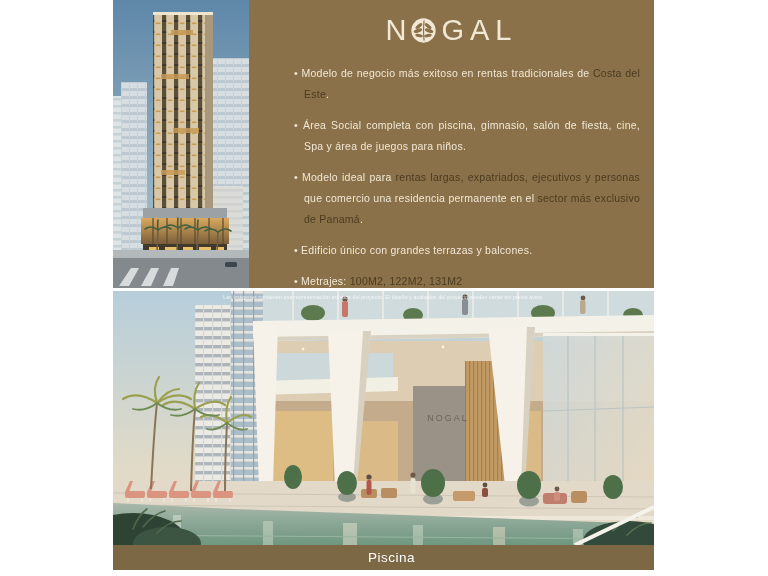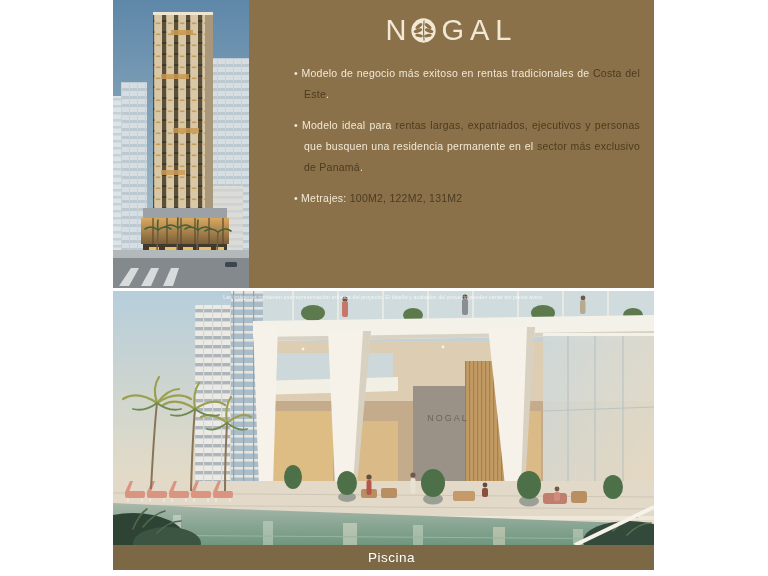--- a/index.html
+++ b/index.html
@@ -143,21 +143,23 @@
               <ellipse cx="8.2" cy="14.2" rx="4.6" ry="1.9" transform="rotate(-18 8.2 14.2)"></ellipse>
               <ellipse cx="19.8" cy="14.2" rx="4.6" ry="1.9" transform="rotate(18 19.8 14.2)"></ellipse>
               <ellipse cx="9.4" cy="19.2" rx="4.0" ry="1.7" transform="rotate(12 9.4 19.2)"></ellipse>
               <ellipse cx="18.6" cy="19.2" rx="4.0" ry="1.7" transform="rotate(-12 18.6 19.2)"></ellipse>
             </g>
           </svg>
           <span class="logo-letter">GAL</span>
         </div>
         <ul class="bullets">
             <li><span>• </span><span>Modelo de negocio más exitoso en rentas tradicionales de </span><span class="accent">Costa del Este</span><span>.</span></li>
-            <li><span>• </span><span>Modelo ideal para </span><span class="accent">rentas largas, expatriados, ejecutivos y personas</span><span> que busquen una residencia permanente en el </span><span class="accent">sector más exclusivo de Panamá</span><span>.</span></li>
+            <li><span>• </span><span>Área Social completa con piscina, gimnasio, salón de fiesta, cine, Spa y área de juegos para niños.</span></li>
+            <li><span>• </span><span>Modelo ideal para </span><span class="accent">rentas largas, expatriados, ejecutivos y personas</span><span> que comercio una residencia permanente en el </span><span class="accent">sector más exclusivo de Panamá</span><span>.</span></li>
+            <li><span>• </span><span>Edificio único con grandes terrazas y balcones.</span></li>
             <li><span>• </span><span>Metrajes: </span><span class="accent">100M2, 122M2, 131M2</span></li>
           </ul>
       </div>
     </div>
 
     <div class="photo-section">
       <svg class="photo-scene" width="541" height="254" viewBox="0 0 541 254" preserveAspectRatio="none">
         <defs>
           <linearGradient id="skyP" x1="0" y1="0" x2="0" y2="1">
             <stop offset="0" stop-color="#b6cedb"></stop>

